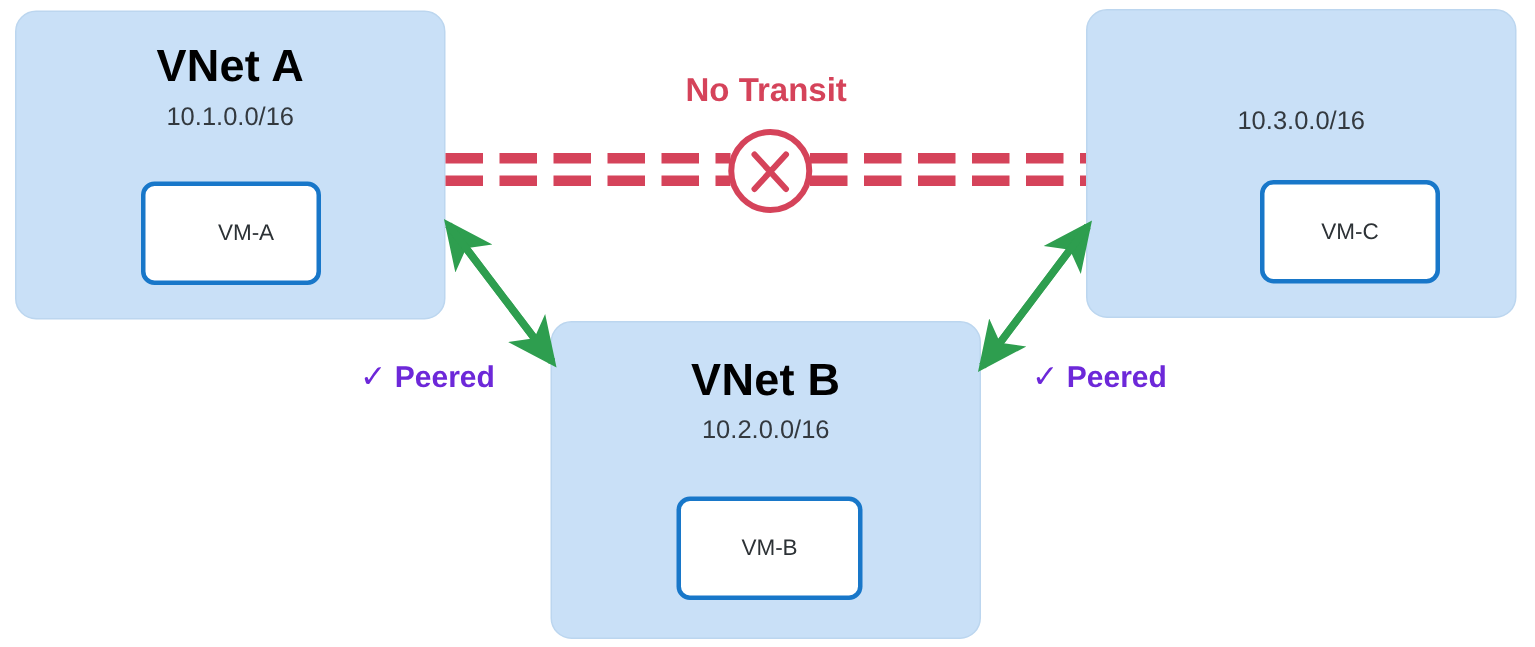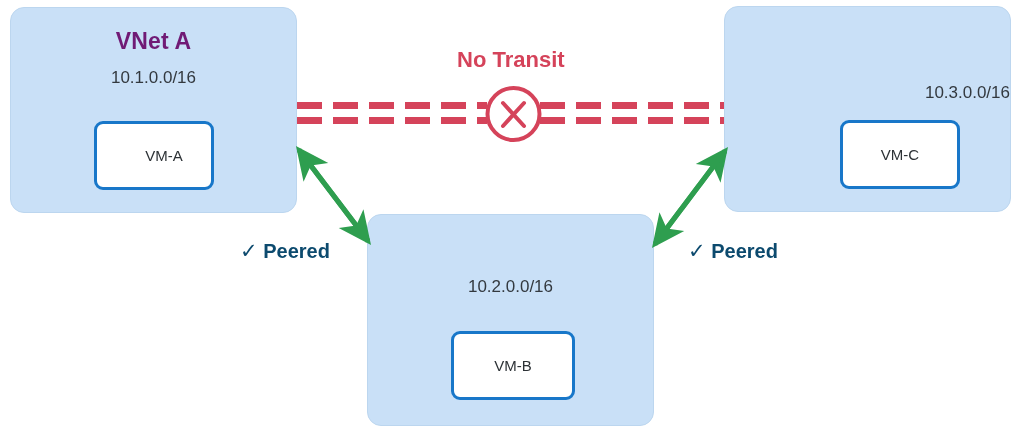--- a/index.html
+++ b/index.html
@@ -22,23 +22,23 @@
     background: #c9e0f7;
     border: 1px solid #bcd6ef;
     border-radius: 14px;
     box-sizing: border-box;
   }
   .vnet-title {
     position: absolute;
     left: 0;
     right: 0;
     text-align: center;
-    color: #701a75;
+    color: #000000;
     font-weight: bold;
-    font-size: 23px;
+    font-size: 30px;
     letter-spacing: 0.2px;
   }
   .vnet-cidr {
     position: absolute;
     left: 0;
     right: 0;
     text-align: center;
     color: #33393f;
     font-size: 17px;
   }
@@ -70,21 +70,21 @@
   
   .no-transit-label {
     position: absolute;
     color: #d5435a;
     font-weight: bold;
     font-size: 22px;
     white-space: nowrap;
   }
   .peered-label {
     position: absolute;
-    color: #0c4a6e;
+    color: #6d28d9;
     font-weight: bold;
     font-size: 20px;
     white-space: nowrap;
   }
   .peered-label .check {
     font-weight: normal;
     font-size: 21px;
   }
 </style>
 </head>
@@ -92,25 +92,26 @@
 
 <div id="canvas">
 
   <div class="vnet" style="left:10px; top:7px; width:287px; height:206px;">
     <div class="vnet-title" style="top:20px;">VNet A</div>
     <div class="vnet-cidr" style="top:60px;">10.1.0.0/16</div>
     <div class="vm" style="left:83px; top:113px; width:120px; height:69px;padding-left:20px;">VM-A</div>
   </div>
 
   <div class="vnet" style="left:724px; top:6px; width:287px; height:206px;">
-    <div class="vnet-cidr" style="top:76px;text-align:right;">10.3.0.0/16</div>
+    <div class="vnet-cidr" style="top:64px;">10.3.0.0/16</div>
     <div class="vm" style="left:83px; top:113px; width:120px; height:69px;margin-left:32px;">VM-C</div>
   </div>
 
   <div class="vnet" style="left:367px; top:214px; width:287px; height:212px;">
+    <div class="vnet-title" style="top:22px;">VNet B</div>
     <div class="vnet-cidr" style="top:62px;text-align:center;">10.2.0.0/16</div>
     <div class="vm" style="left:83px; top:116px; width:124px; height:69px;">VM-B</div>
   </div>
 
   <svg id="links" viewBox="0 0 1023 431">
     <defs>
       <marker id="greenHead" markerWidth="7" markerHeight="7" refX="5.6" refY="3.5" orient="auto" markerUnits="strokeWidth">
         <path d="M0,0.4 L6.6,3.5 L0,6.6 L1.7,3.5 Z" fill="#2e9e4f"></path>
       </marker>
     </defs>

